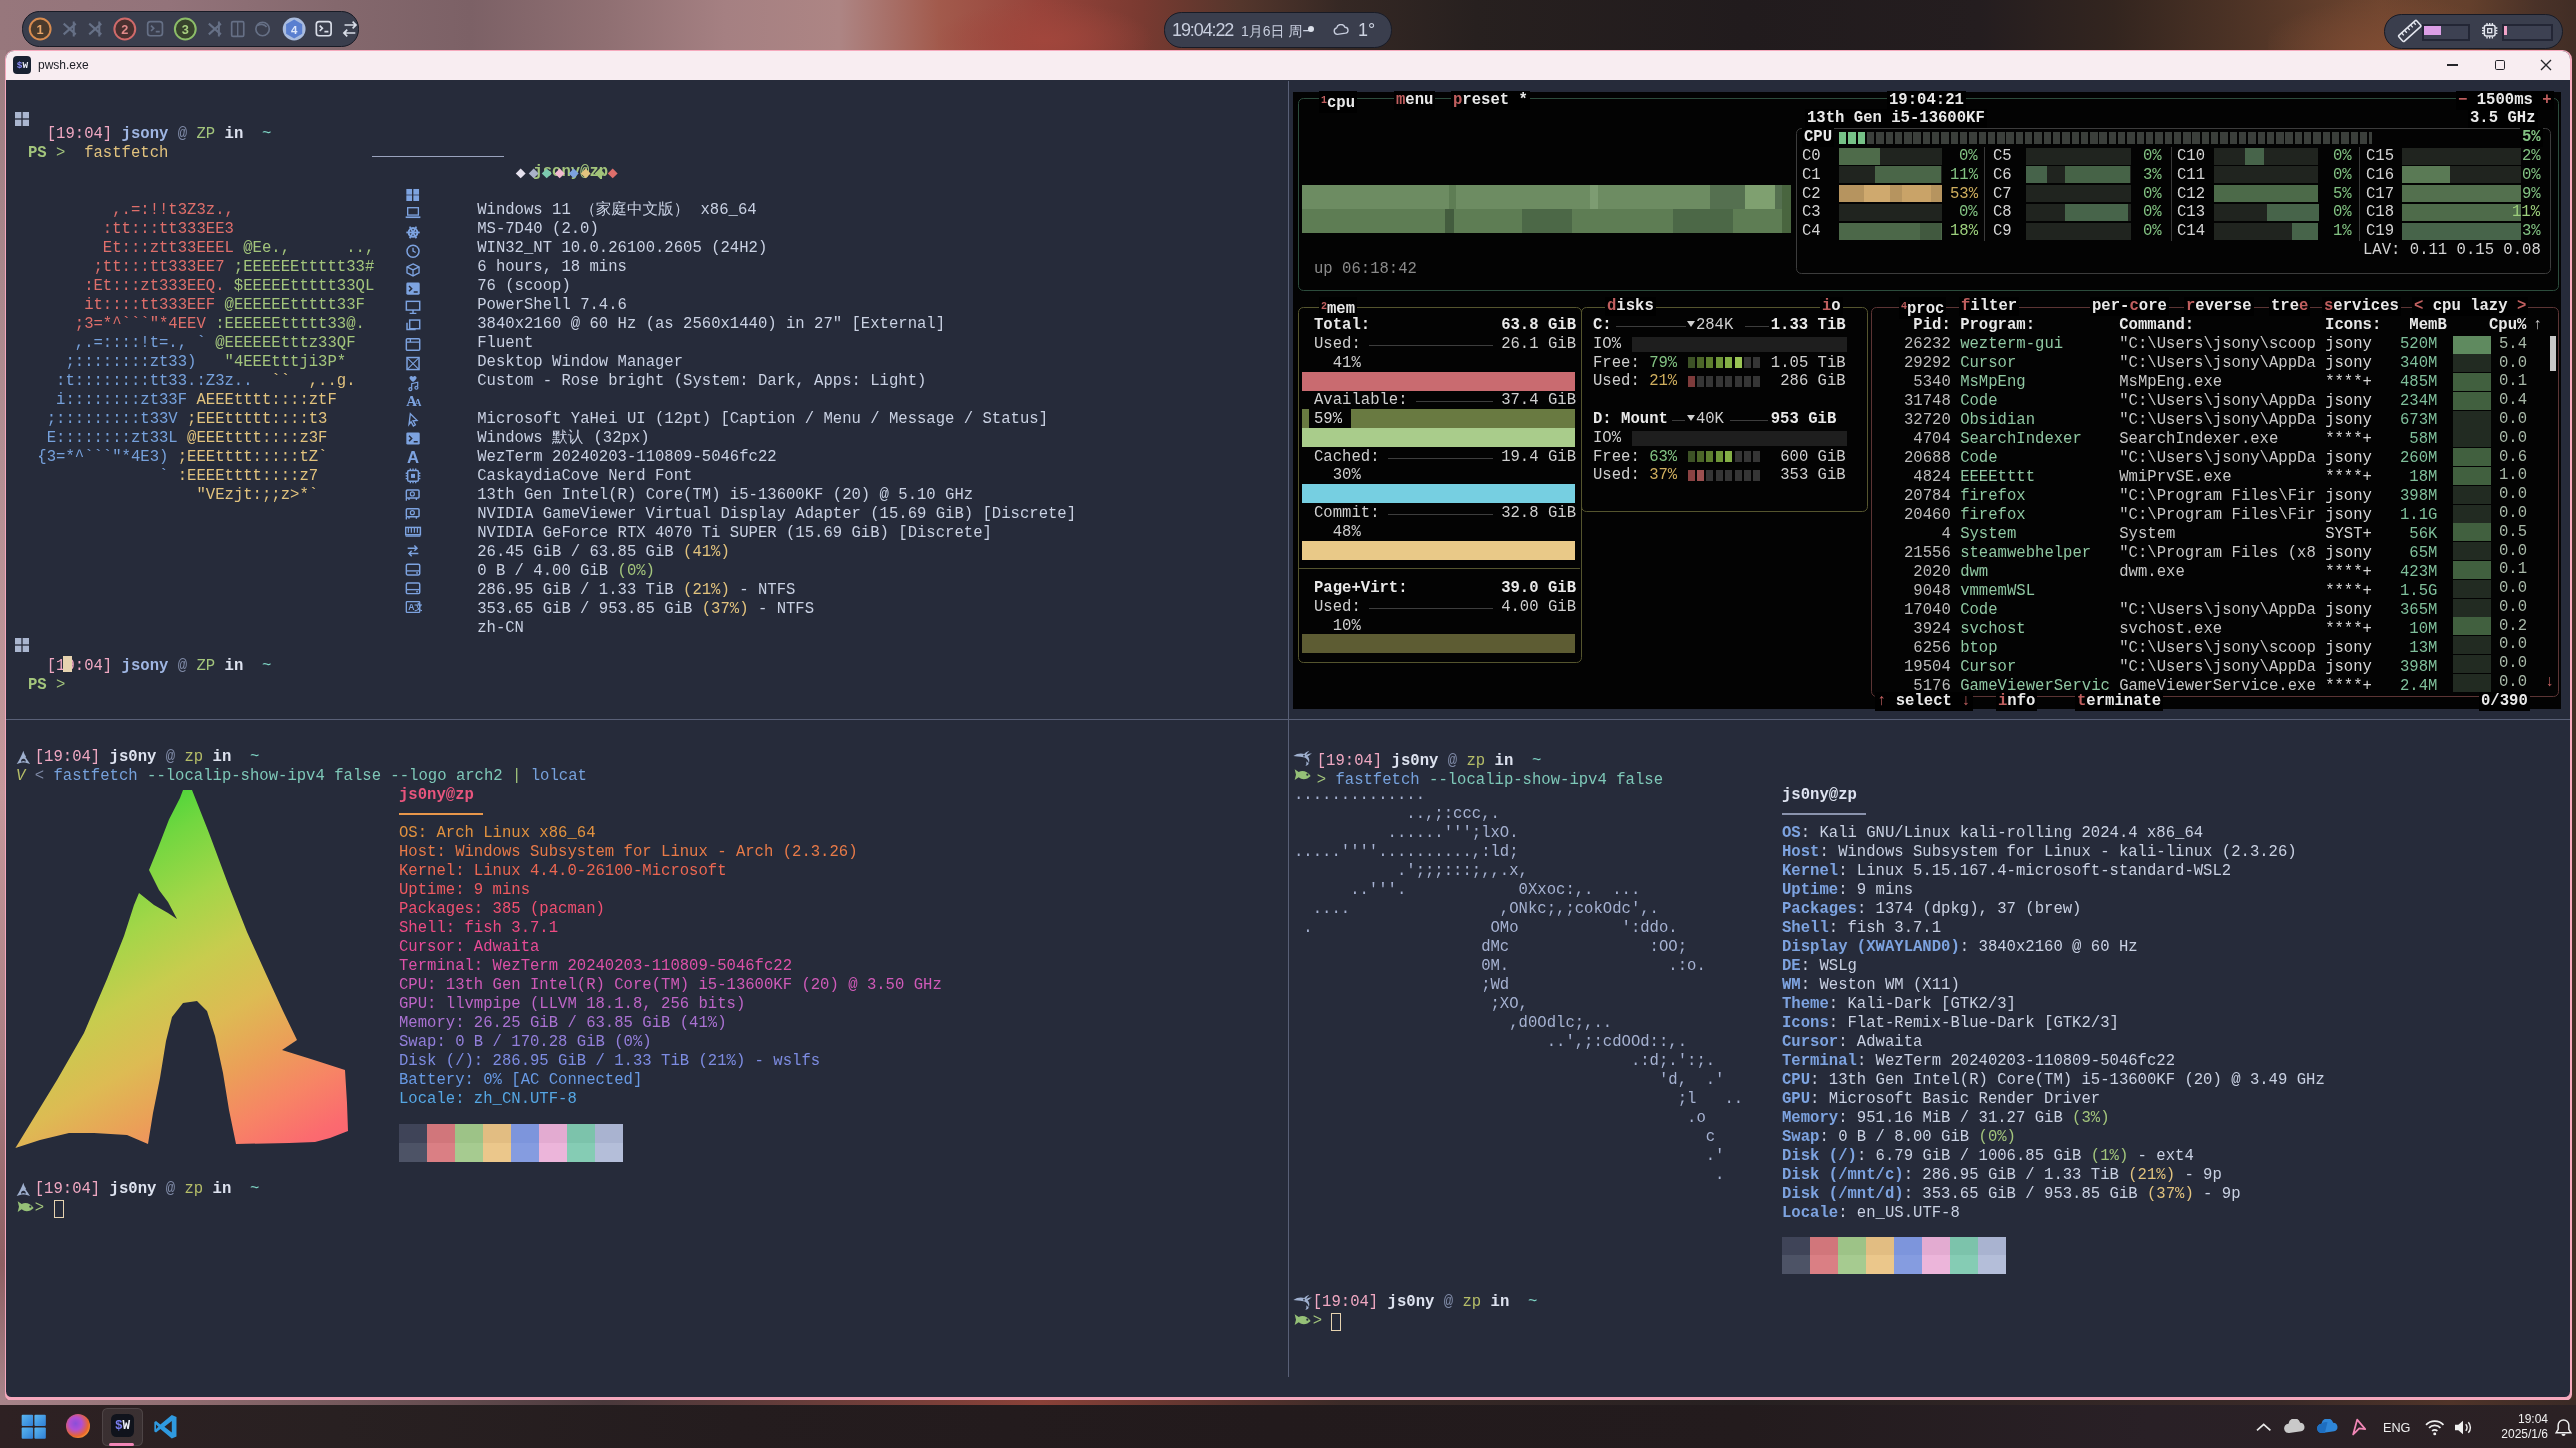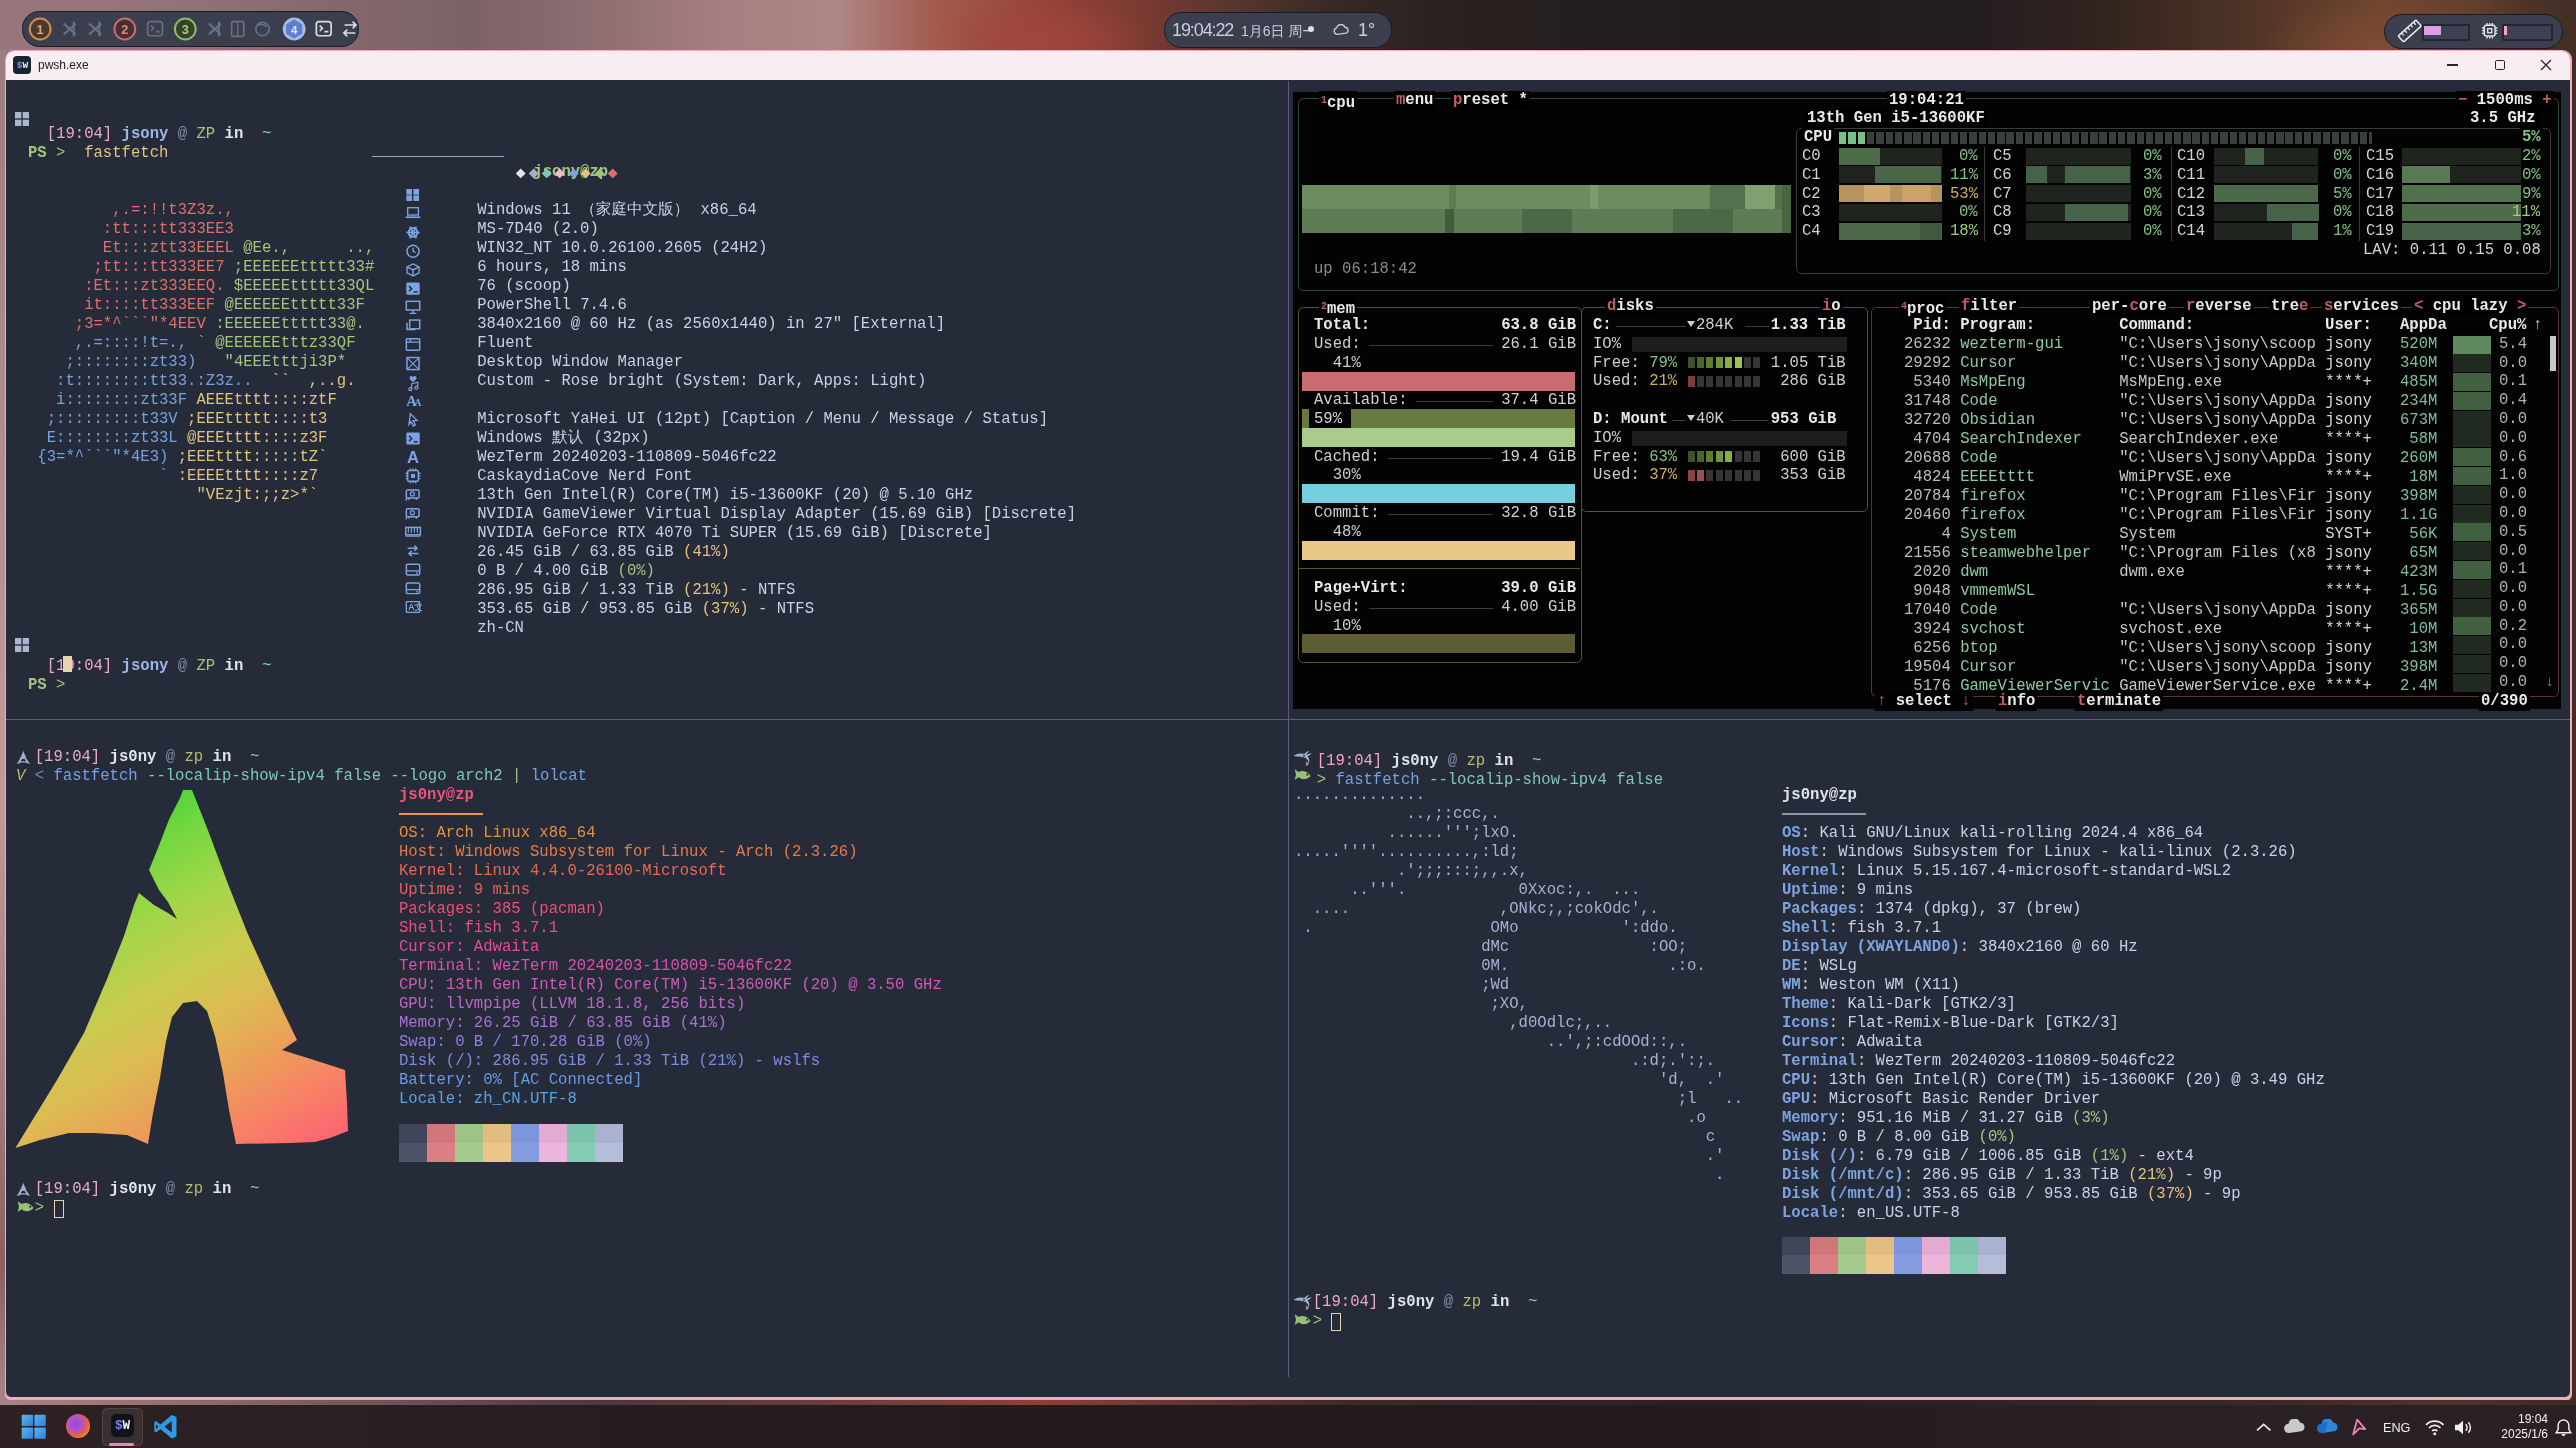--- a/index.html
+++ b/index.html
@@ -383,21 +383,21 @@
 <div class="a" style="left:1744px;top:451px;width:7.4px;height:11.4px;background:#353535"></div>
 <div class="a" style="left:1753px;top:451px;width:7.4px;height:11.4px;background:#353535"></div>
 <div class="a" style="left:1688px;top:470px;width:7.4px;height:11.4px;background:#8a4242"></div>
 <div class="a" style="left:1697px;top:470px;width:7.4px;height:11.4px;background:#9c5050"></div>
 <div class="a" style="left:1706px;top:470px;width:7.4px;height:11.4px;background:#353535"></div>
 <div class="a" style="left:1716px;top:470px;width:7.4px;height:11.4px;background:#353535"></div>
 <div class="a" style="left:1725px;top:470px;width:7.4px;height:11.4px;background:#353535"></div>
 <div class="a" style="left:1735px;top:470px;width:7.4px;height:11.4px;background:#353535"></div>
 <div class="a" style="left:1744px;top:470px;width:7.4px;height:11.4px;background:#353535"></div>
 <div class="a" style="left:1753px;top:470px;width:7.4px;height:11.4px;background:#353535"></div>
-<div class="a bt bb" style="left:1904px;top:316px"> Pid: Program:         Command:              User:   AppDa</div>
+<div class="a bt bb" style="left:1904px;top:316px"> Pid: Program:         Command:              Icons:   MemB</div>
 <div class="a bt bb" style="left:2489px;top:316px;">Cpu%</div>
 <div class="a bt" style="left:2533px;top:316px;color:#c8c8c8">↑</div>
 <pre class="a bt" style="left:1904px;top:335px;margin:0"><span style="color:#bcbcbc">26232 </span><span class="pgrn">wezterm-gui      </span><span style="color:#c8c8c8">"C:\Users\jsony\scoop </span><span style="color:#d8d8d8">jsony </span><span class="pmem">  520M</span>
 <span style="color:#bcbcbc">29292 </span><span class="pgrn">Cursor           </span><span style="color:#c8c8c8">"C:\Users\jsony\AppDa </span><span style="color:#d8d8d8">jsony </span><span class="pmem">  340M</span>
 <span style="color:#bcbcbc"> 5340 </span><span class="pgrn">MsMpEng          </span><span style="color:#c8c8c8">MsMpEng.exe           </span><span style="color:#d8d8d8">****+ </span><span class="pmem">  485M</span>
 <span style="color:#bcbcbc">31748 </span><span class="pgrn">Code             </span><span style="color:#c8c8c8">"C:\Users\jsony\AppDa </span><span style="color:#d8d8d8">jsony </span><span class="pmem">  234M</span>
 <span style="color:#bcbcbc">32720 </span><span class="pgrn">Obsidian         </span><span style="color:#c8c8c8">"C:\Users\jsony\AppDa </span><span style="color:#d8d8d8">jsony </span><span class="pmem">  673M</span>
 <span style="color:#bcbcbc"> 4704 </span><span class="pgrn">SearchIndexer    </span><span style="color:#c8c8c8">SearchIndexer.exe     </span><span style="color:#d8d8d8">****+ </span><span class="pmem">   58M</span>
 <span style="color:#bcbcbc">20688 </span><span class="pgrn">Code             </span><span style="color:#c8c8c8">"C:\Users\jsony\AppDa </span><span style="color:#d8d8d8">jsony </span><span class="pmem">  260M</span>
 <span style="color:#bcbcbc"> 4824 </span><span class="pgrn">EEEEtttt         </span><span style="color:#c8c8c8">WmiPrvSE.exe          </span><span style="color:#d8d8d8">****+ </span><span class="pmem">   18M</span>

